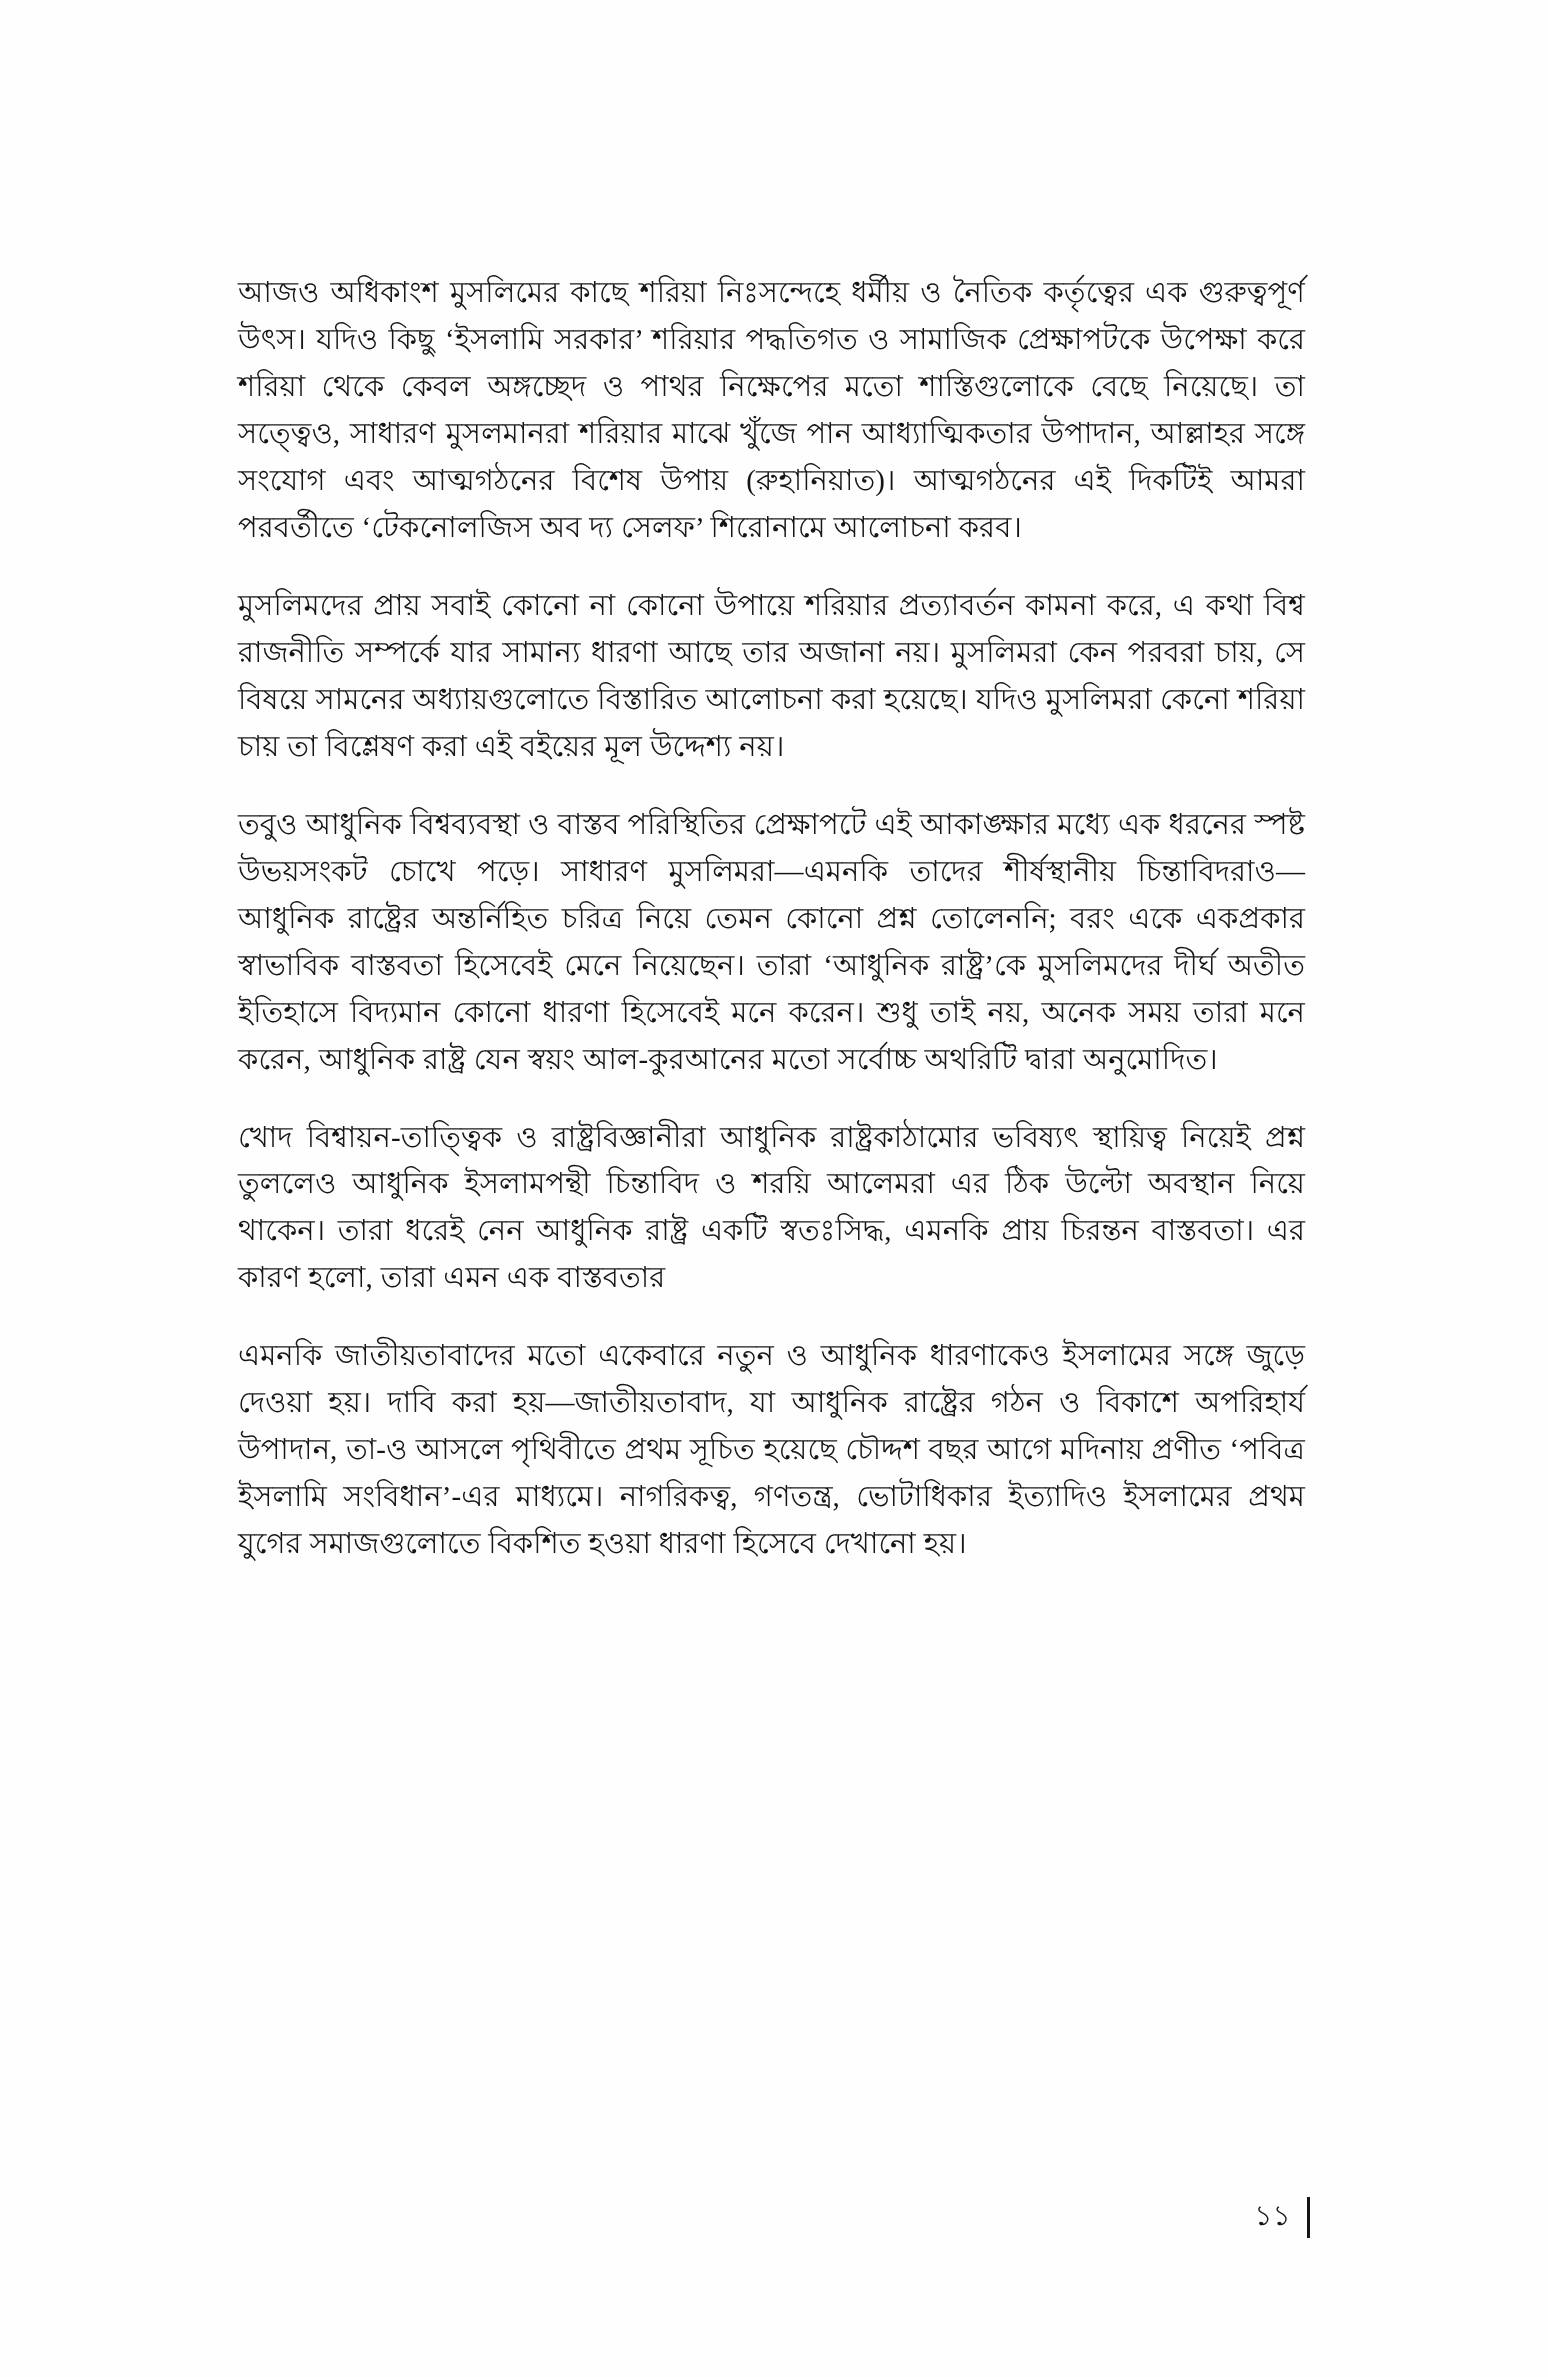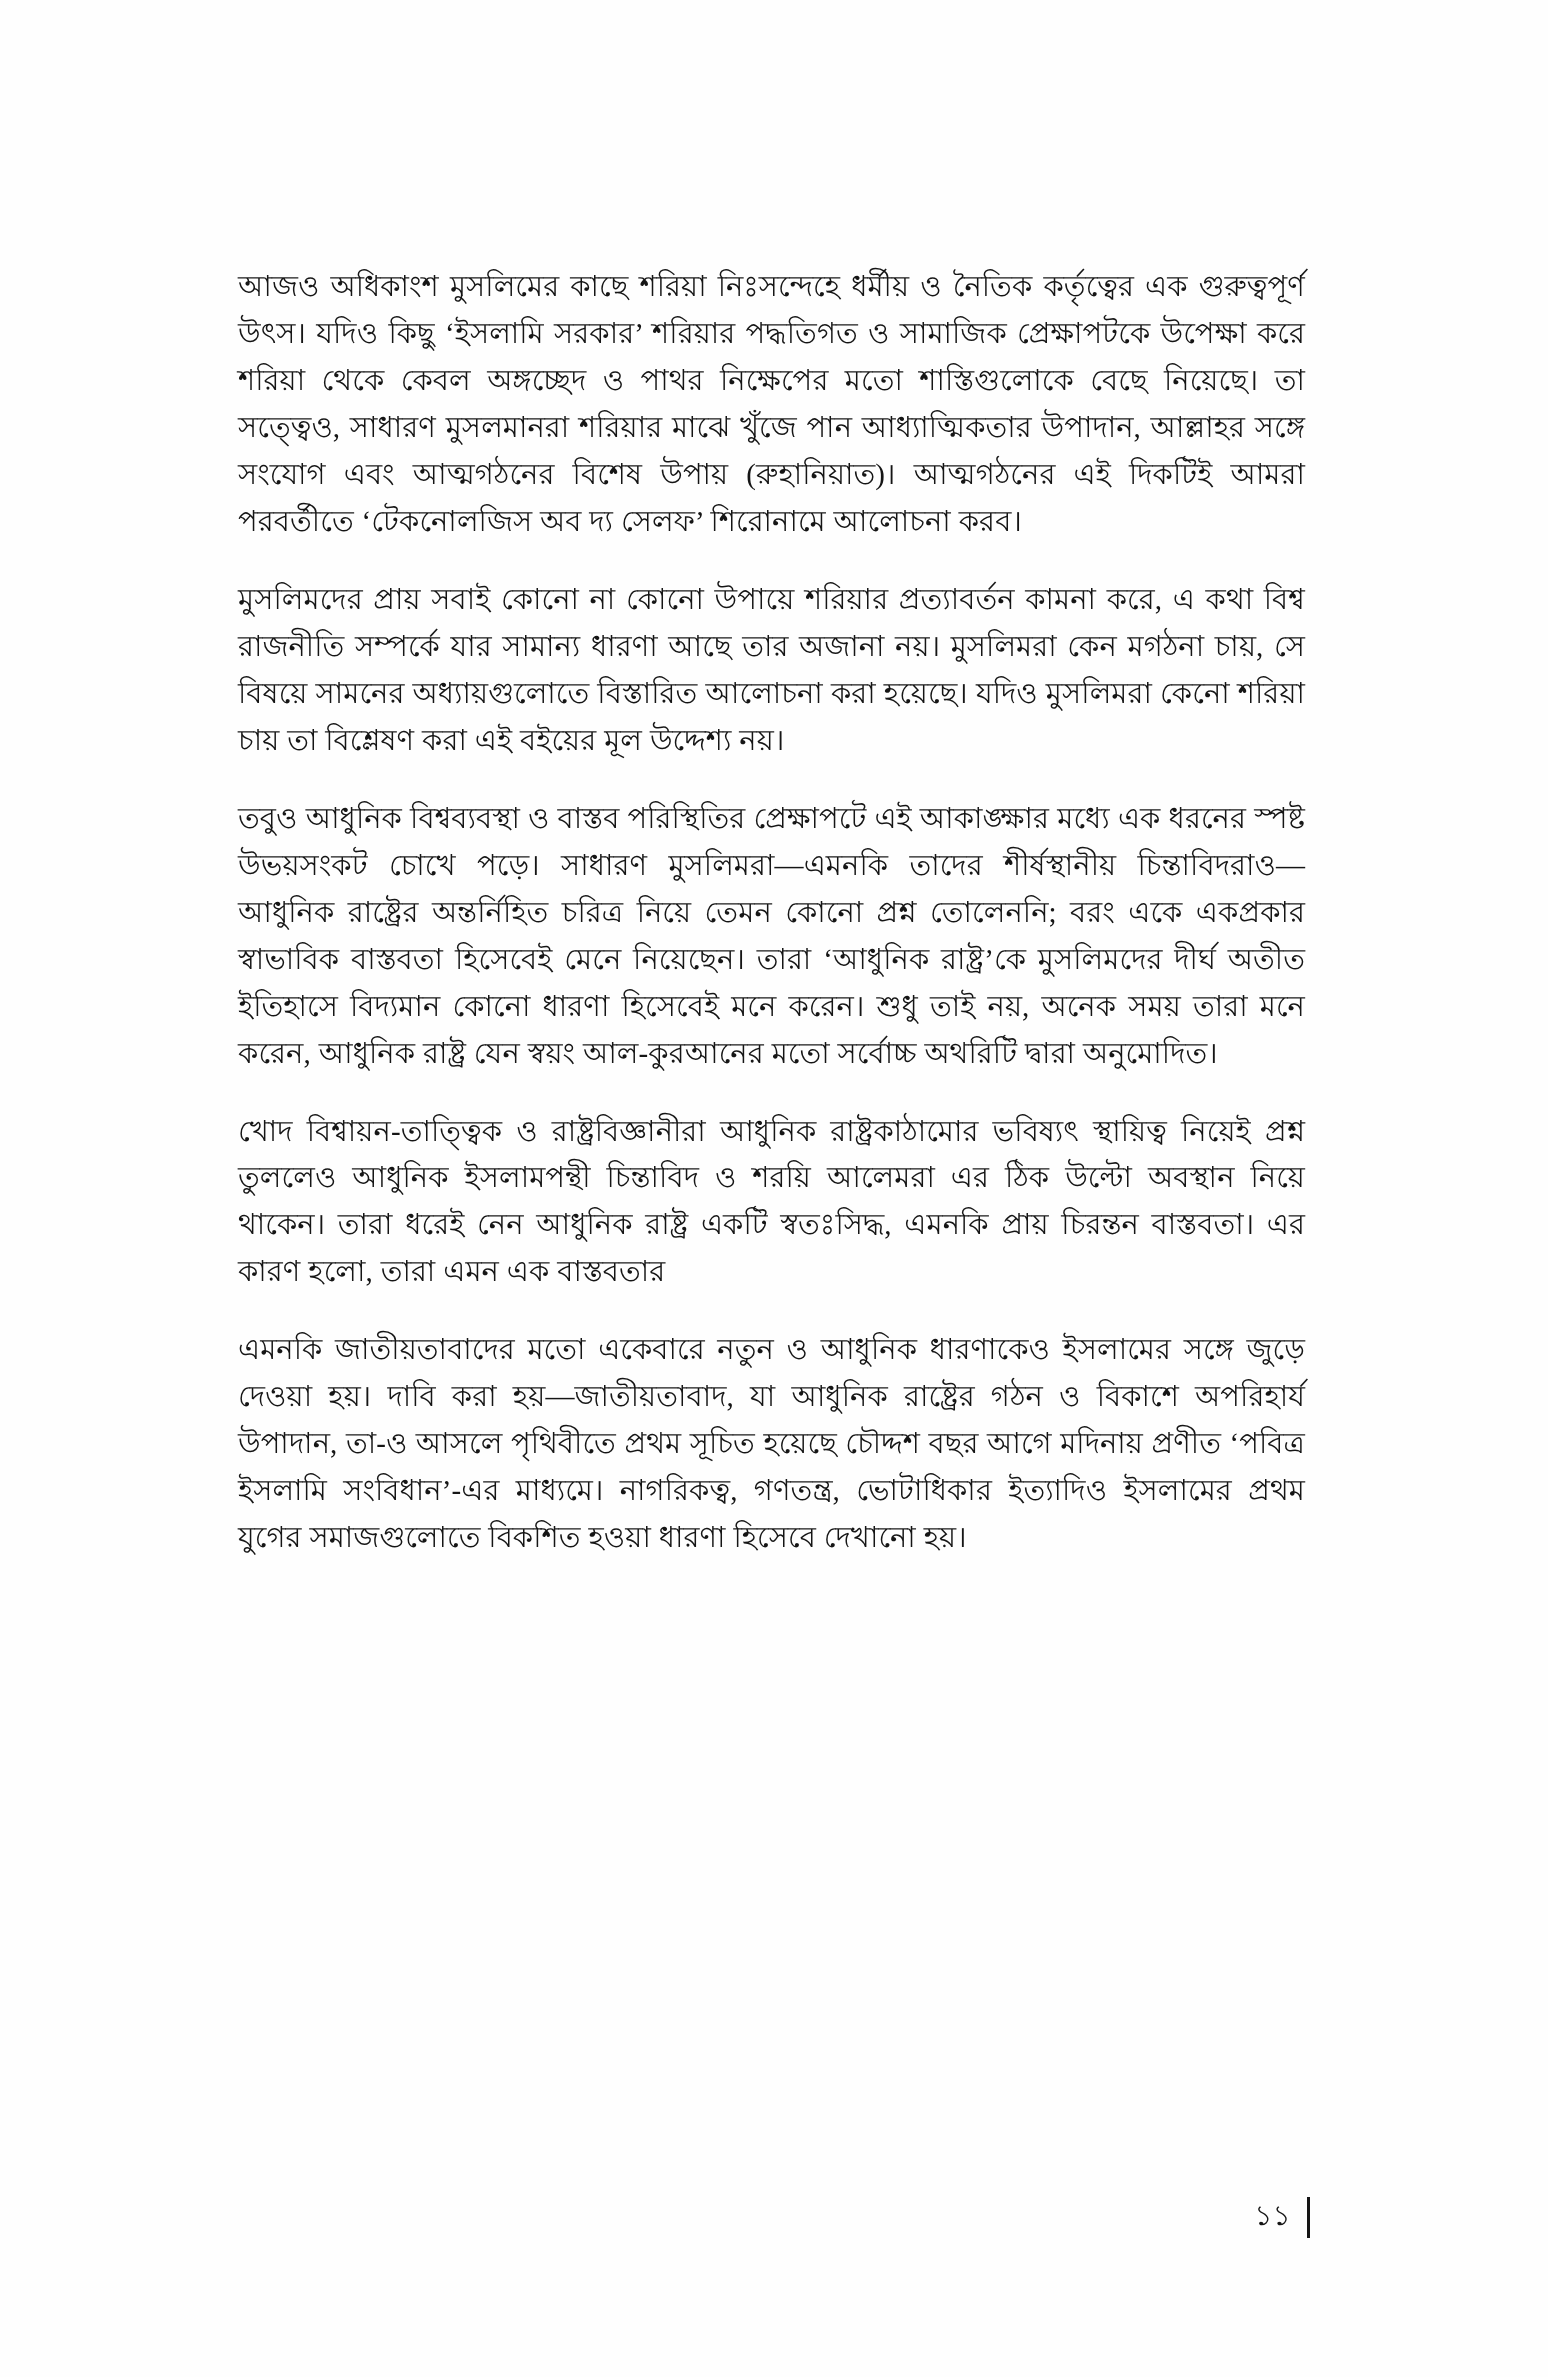--- a/index.html
+++ b/index.html
@@ -19,21 +19,21 @@
     position: absolute;
     left: 0;
     top: 0;
     width: 1548px;
     height: 2377px;
     background: #fefefe;
   }
   .text-column {
     position: absolute;
     left: 238px;
-    top: 263px;
+    top: 269px;
     width: 1067px;
   }
   .para {
     font-size: 29px;
     line-height: 1.62;
     text-align: justify;
     text-justify: inter-word;
     margin: 0 0 31px 0;
     letter-spacing: 0.1px;
     word-spacing: 0.5px;
@@ -60,21 +60,21 @@
     height: 41px;
     background: #151515;
   }
 </style>
 </head>
 <body>
 
 <div class="page">
   <div class="text-column">
     <p class="para">আজও অধিকাংশ মুসলিমের কাছে শরিয়া নিঃসন্দেহে ধর্মীয় ও নৈতিক কর্তৃত্বের এক গুরুত্বপূর্ণ উৎস। যদিও কিছু ‘ইসলামি সরকার’ শরিয়ার পদ্ধতিগত ও সামাজিক প্রেক্ষাপটকে উপেক্ষা করে শরিয়া থেকে কেবল অঙ্গচ্ছেদ ও পাথর নিক্ষেপের মতো শাস্তিগুলোকে বেছে নিয়েছে। তা সত্ত্বেও, সাধারণ মুসলমানরা শরিয়ার মাঝে খুঁজে পান আধ্যাত্মিকতার উপাদান, আল্লাহর সঙ্গে সংযোগ এবং আত্মগঠনের বিশেষ উপায় (রুহানিয়াত)। আত্মগঠনের এই দিকটিই আমরা পরবর্তীতে ‘টেকনোলজিস অব দ্য সেলফ’ শিরোনামে আলোচনা করব।</p>
-    <p class="para">মুসলিমদের প্রায় সবাই কোনো না কোনো উপায়ে শরিয়ার প্রত্যাবর্তন কামনা করে, এ কথা বিশ্ব রাজনীতি সম্পর্কে যার সামান্য ধারণা আছে তার অজানা নয়। মুসলিমরা কেন মগঠনা চায়, সে বিষয়ে সামনের অধ্যায়গুলোতে বিস্তারিত আলোচনা করা হয়েছে। যদিও মুসলিমরা কেনো শরিয়া চায় তা বিশ্লেষণ করা এই বইয়ের মূল উদ্দেশ্য নয়।</p>
+    <p class="para">মুসলিমদের প্রায় সবাই কোনো না কোনো উপায়ে শরিয়ার প্রত্যাবর্তন কামনা করে, এ কথা বিশ্ব রাজনীতি সম্পর্কে যার সামান্য ধারণা আছে তার অজানা নয়। মুসলিমরা কেন পরবরা চায়, সে বিষয়ে সামনের অধ্যায়গুলোতে বিস্তারিত আলোচনা করা হয়েছে। যদিও মুসলিমরা কেনো শরিয়া চায় তা বিশ্লেষণ করা এই বইয়ের মূল উদ্দেশ্য নয়।</p>
     <p class="para">তবুও আধুনিক বিশ্বব্যবস্থা ও বাস্তব পরিস্থিতির প্রেক্ষাপটে এই আকাঙ্ক্ষার মধ্যে এক ধরনের স্পষ্ট উভয়সংকট চোখে পড়ে। সাধারণ মুসলিমরা—এমনকি তাদের শীর্ষস্থানীয় চিন্তাবিদরাও—আধুনিক রাষ্ট্রের অন্তর্নিহিত চরিত্র নিয়ে তেমন কোনো প্রশ্ন তোলেননি; বরং একে একপ্রকার স্বাভাবিক বাস্তবতা হিসেবেই মেনে নিয়েছেন। তারা ‘আধুনিক রাষ্ট্র’কে মুসলিমদের দীর্ঘ অতীত ইতিহাসে বিদ্যমান কোনো ধারণা হিসেবেই মনে করেন। শুধু তাই নয়, অনেক সময় তারা মনে করেন, আধুনিক রাষ্ট্র যেন স্বয়ং আল-কুরআনের মতো সর্বোচ্চ অথরিটি দ্বারা অনুমোদিত।</p>
     <p class="para">খোদ বিশ্বায়ন-তাত্ত্বিক ও রাষ্ট্রবিজ্ঞানীরা আধুনিক রাষ্ট্রকাঠামোর ভবিষ্যৎ স্থায়িত্ব নিয়েই প্রশ্ন তুললেও আধুনিক ইসলামপন্থী চিন্তাবিদ ও শরয়ি আলেমরা এর ঠিক উল্টো অবস্থান নিয়ে থাকেন। তারা ধরেই নেন আধুনিক রাষ্ট্র একটি স্বতঃসিদ্ধ, এমনকি প্রায় চিরন্তন বাস্তবতা। এর কারণ হলো, তারা এমন এক বাস্তবতার</p>
     <p class="para">এমনকি জাতীয়তাবাদের মতো একেবারে নতুন ও আধুনিক ধারণাকেও ইসলামের সঙ্গে জুড়ে দেওয়া হয়। দাবি করা হয়—জাতীয়তাবাদ, যা আধুনিক রাষ্ট্রের গঠন ও বিকাশে অপরিহার্য উপাদান, তা-ও আসলে পৃথিবীতে প্রথম সূচিত হয়েছে চৌদ্দশ বছর আগে মদিনায় প্রণীত ‘পবিত্র ইসলামি সংবিধান’-এর মাধ্যমে। নাগরিকত্ব, গণতন্ত্র, ভোটাধিকার ইত্যাদিও ইসলামের প্রথম যুগের সমাজগুলোতে বিকশিত হওয়া ধারণা হিসেবে দেখানো হয়।</p>
   </div>
 
   <div class="footer">
     <span class="page-number">১১</span>
     <span class="footer-rule"></span>
   </div>
 </div>

